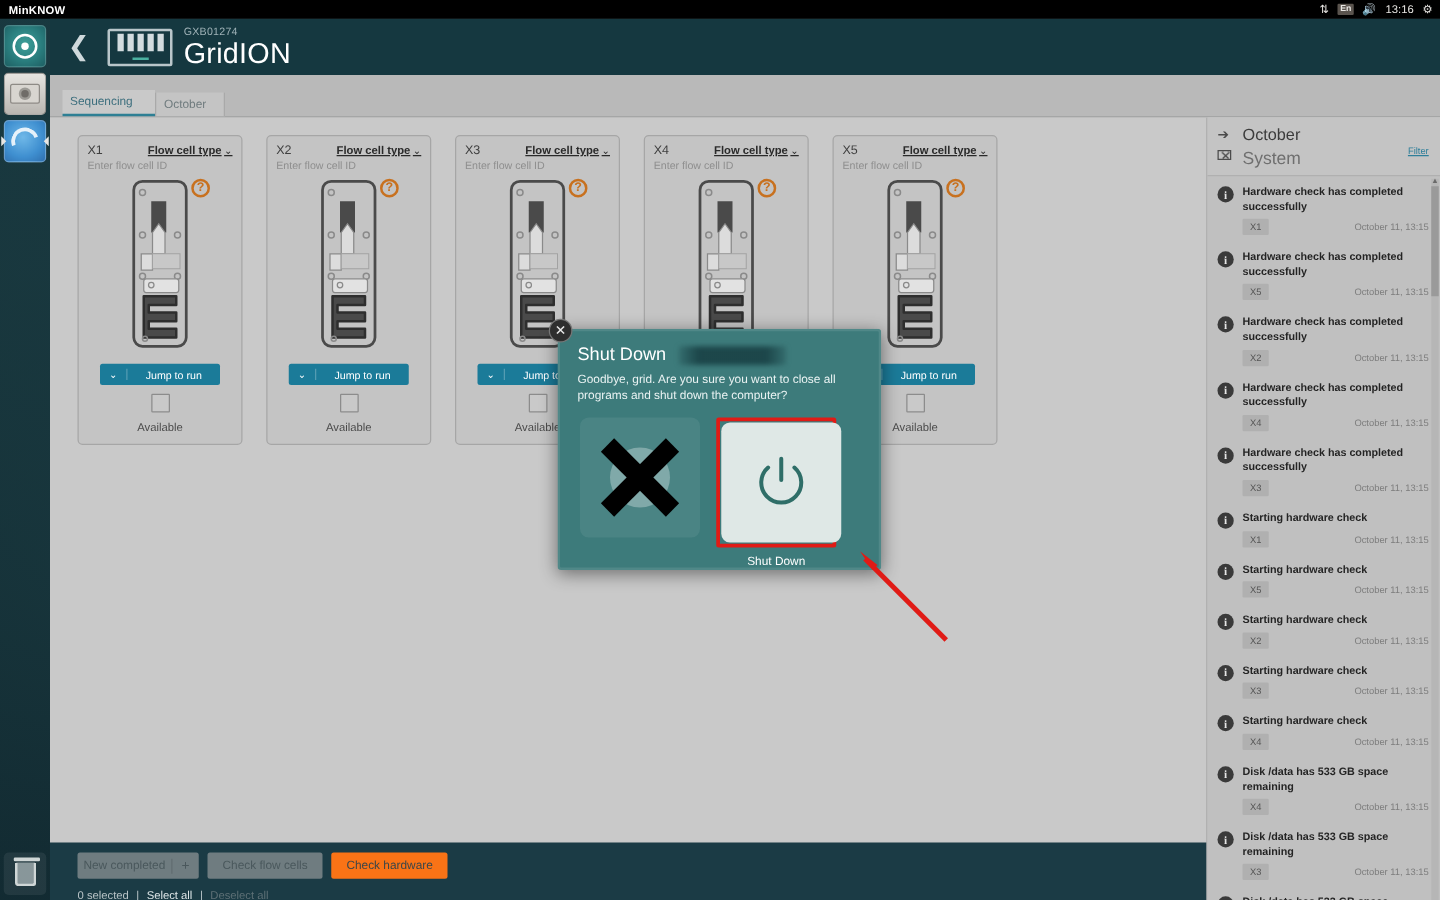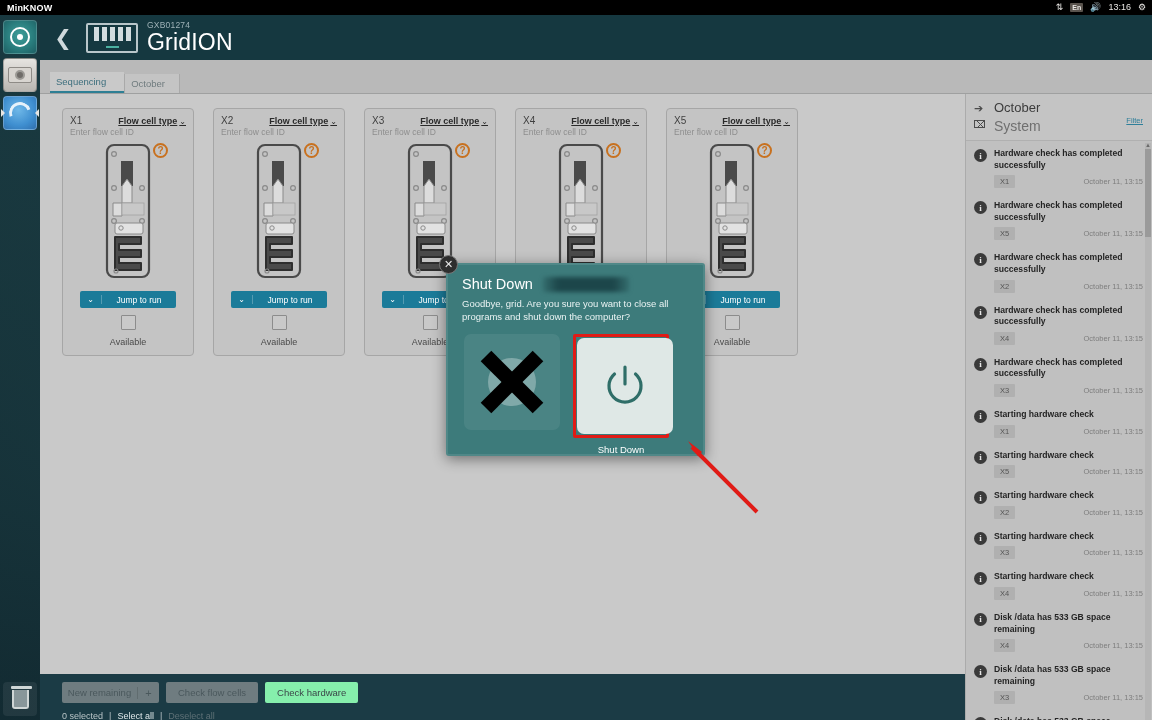--- a/index.html
+++ b/index.html
@@ -171,21 +171,21 @@
   .avail-box { width: 15px; height: 15px; background: #c9c9c9; border: 1px solid #8c8c8c; border-radius: 1px; cursor:pointer; }
   .avail-lbl { font-size: 9px; color: #4a4a4a; }
 
   
   .bottom-bar {
     position: absolute; left: 0; bottom: 0; width: 100%; height: 58px;
     background: #1b3b45; padding: 8px 0 0 22px;
   }
   .bb-buttons { display:flex; gap: 7px; }
   .bb-btn {
-    height: 21px; background: #86efac; color: #3b4649; font-size: 9.5px;
+    height: 21px; background: #f97316; color: #3b4649; font-size: 9.5px;
     border-radius: 2px; display:flex; align-items:center; justify-content:center; padding: 0 12px; cursor:pointer;
   }
   .bb-btn.disabled { background: #6f7c80; color: #4a585c; }
   .bb-btn.newexp { padding: 0; width: 97px; justify-content: space-between; }
   .bb-btn.newexp .t { flex:1; text-align:center; font-size: 9.5px; }
   .bb-btn.newexp .plus { width: 22px; text-align:center; border-left: 1px solid rgba(0,0,0,0.13); font-size: 11px; }
   .bb-meta { margin-top: 8px; font-size: 9px; color: #b9c4c7; display:flex; gap: 6px; align-items:center; }
   .bb-meta a { color: #dfe7e9; text-decoration: underline; cursor:pointer; }
   .bb-meta a.dim { color: #5e7076; }
 
@@ -509,21 +509,21 @@
               <div class="avail-row">
                 <span class="avail-box"></span>
                 <span class="avail-lbl">Available</span>
               </div>
             </div>
           </div>
 
         <div class="bottom-bar">
           <div class="bb-buttons">
             <div class="bb-btn newexp disabled">
-              <span class="t">New remaining</span>
+              <span class="t">New completed</span>
               <span class="plus">+</span>
             </div>
             <div class="bb-btn disabled">Check flow cells</div>
             <div class="bb-btn">Check hardware</div>
           </div>
           <div class="bb-meta">
             <span>0 selected</span>
             <span>|</span>
             <a>Select all</a>
             <span>|</span>

